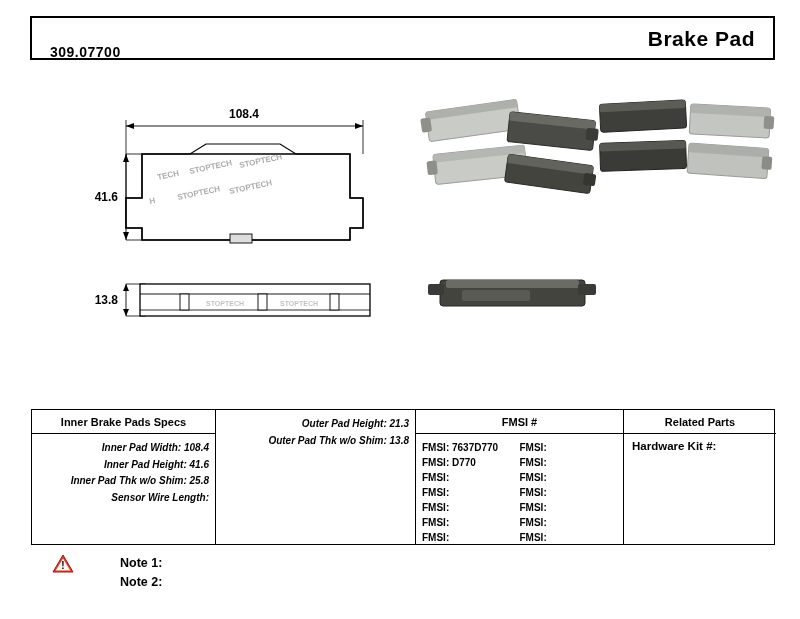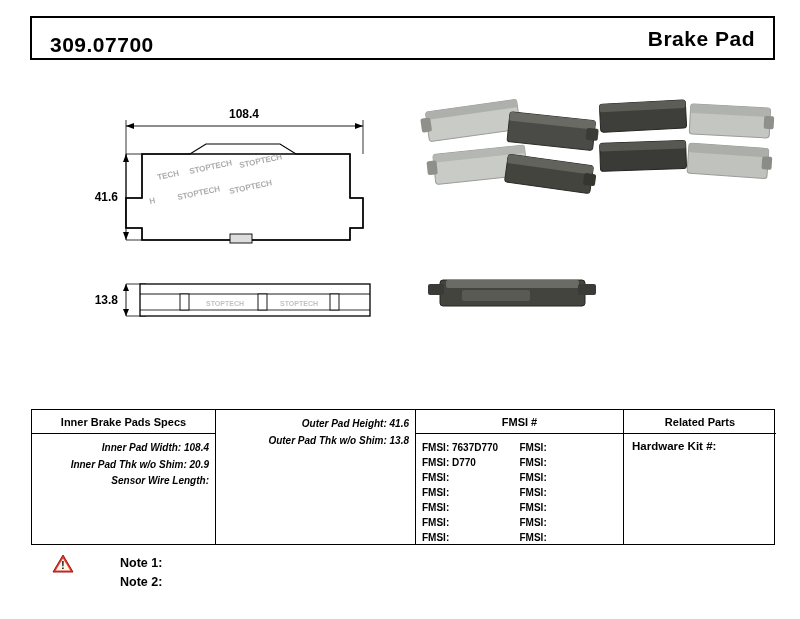--- a/index.html
+++ b/index.html
@@ -30,22 +30,22 @@
     top: 16px;
     width: 745px;
     height: 44px;
     border: 2px solid #000;
     box-sizing: border-box;
     background: #ffffff;
   }
   .header-part {
     position: absolute;
     left: 18px;
-    top: 15px;
-    font-size: 21px;
+    top: 26px;
+    font-size: 14px;
     font-weight: bold;
     letter-spacing: 0.5px;
   }
   .header-title {
     position: absolute;
     right: 18px;
     top: 9px;
     font-size: 21px;
     font-weight: bold;
     letter-spacing: 0.5px;
@@ -282,28 +282,29 @@
 
     </svg>
   </div>
 
   <div class="spec-table">
 
     <div class="spec-col c1">
       <div class="col-head">Inner Brake Pads Specs</div>
       <div class="spec-body">
         <div class="spec-line">Inner Pad Width: 108.4</div>
-        <div class="spec-line">Inner Pad Thk w/o Shim: 20.9</div>
+        <div class="spec-line">Inner Pad Height: 41.6</div>
+        <div class="spec-line">Inner Pad Thk w/o Shim: 25.8</div>
         <div class="spec-line">Sensor Wire Length:</div>
       </div>
     </div>
 
     <div class="spec-col c2">
       <div class="spec-body">
-        <div class="spec-line">Outer Pad Height: 41.6</div>
+        <div class="spec-line">Outer Pad Height: 21.3</div>
         <div class="spec-line">Outer Pad Thk w/o Shim: 13.8</div>
       </div>
     </div>
 
     <div class="spec-col c3">
       <div class="col-head">FMSI #</div>
       <div class="fmsi-rows">
         <div class="fmsi-row">
           <span class="lab">FMSI:  7637D770</span>
           <span class="lab2">FMSI:</span>

